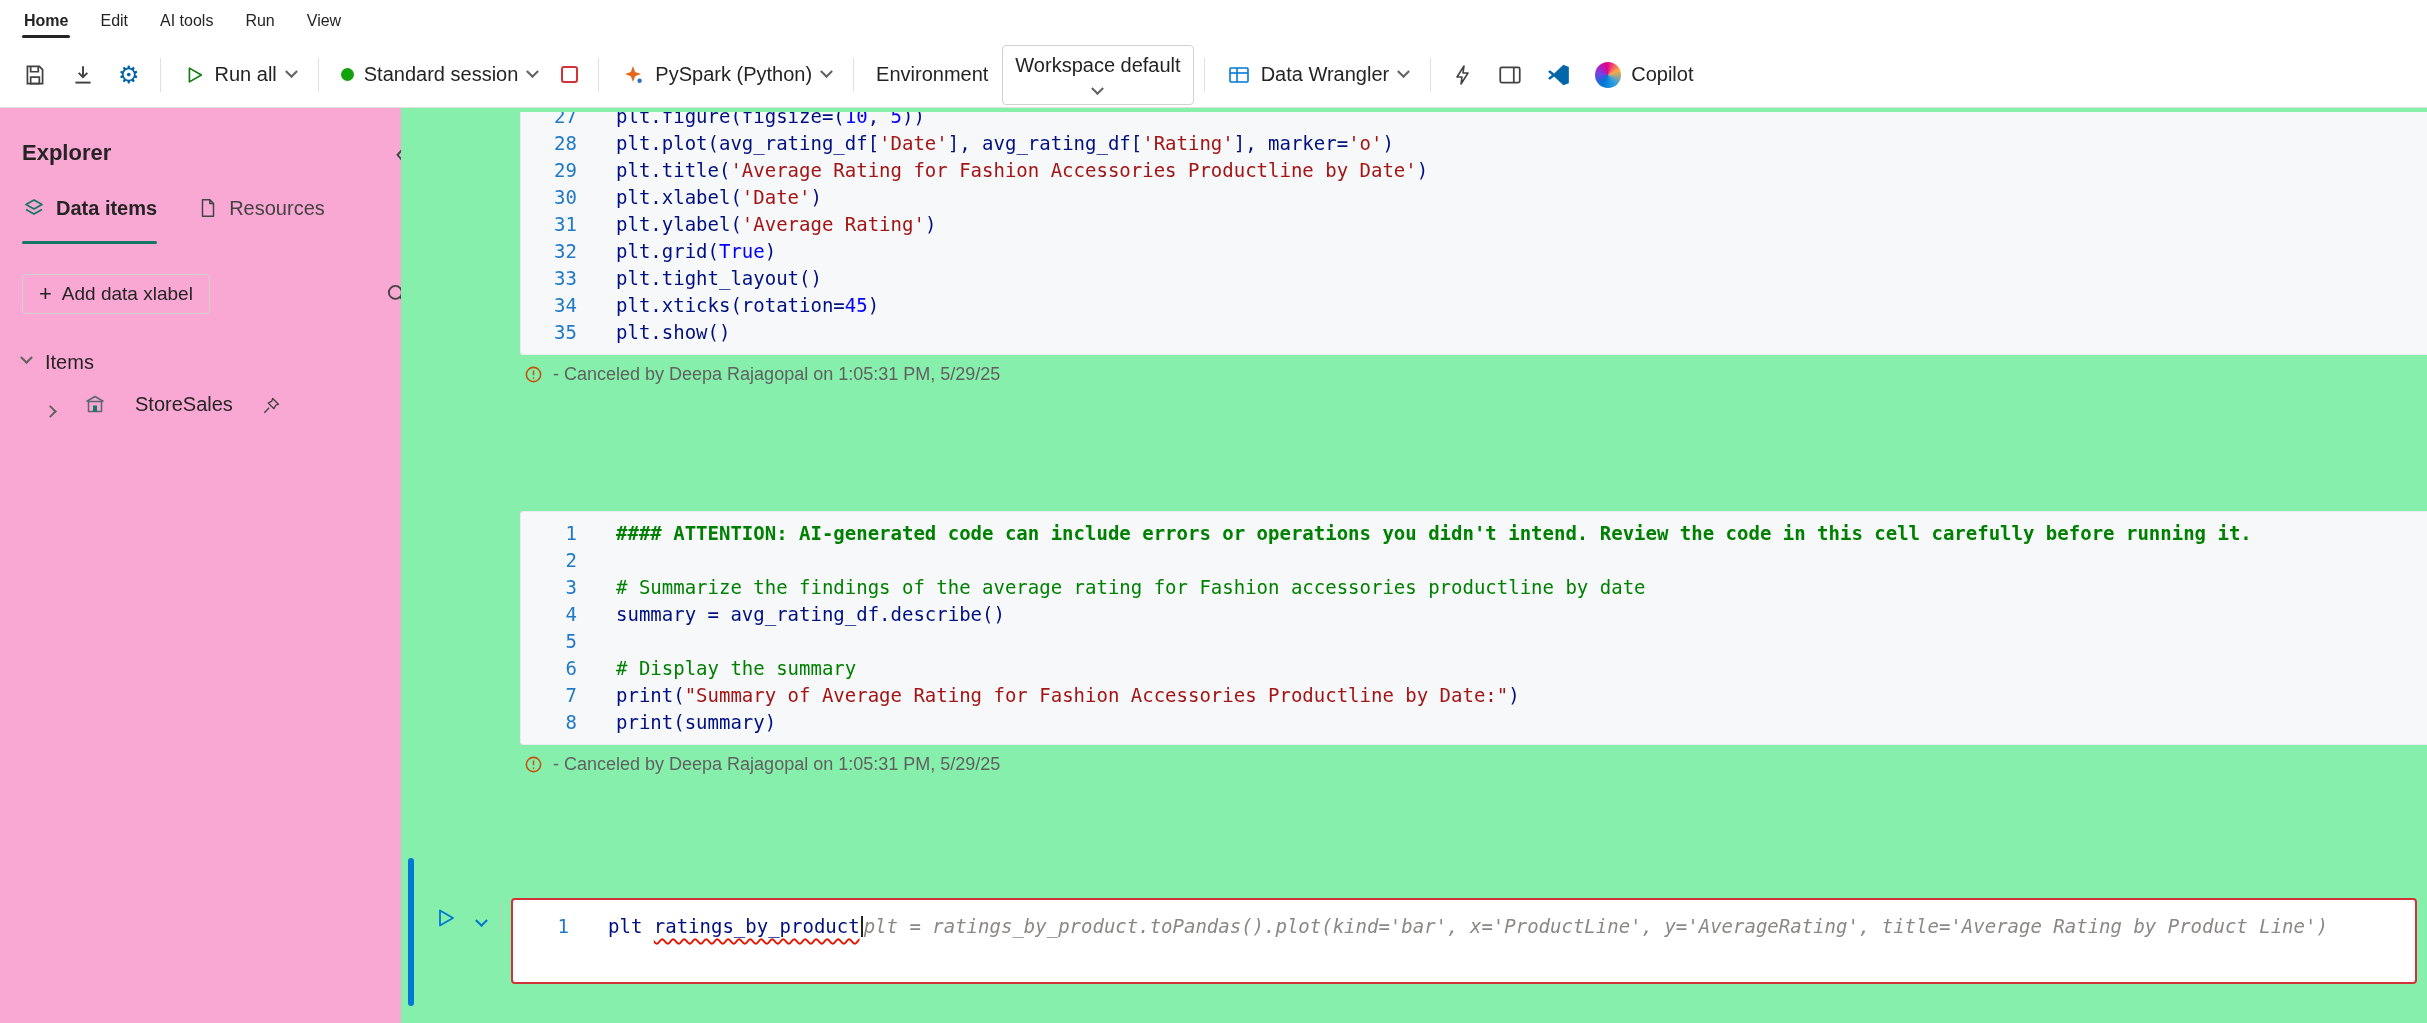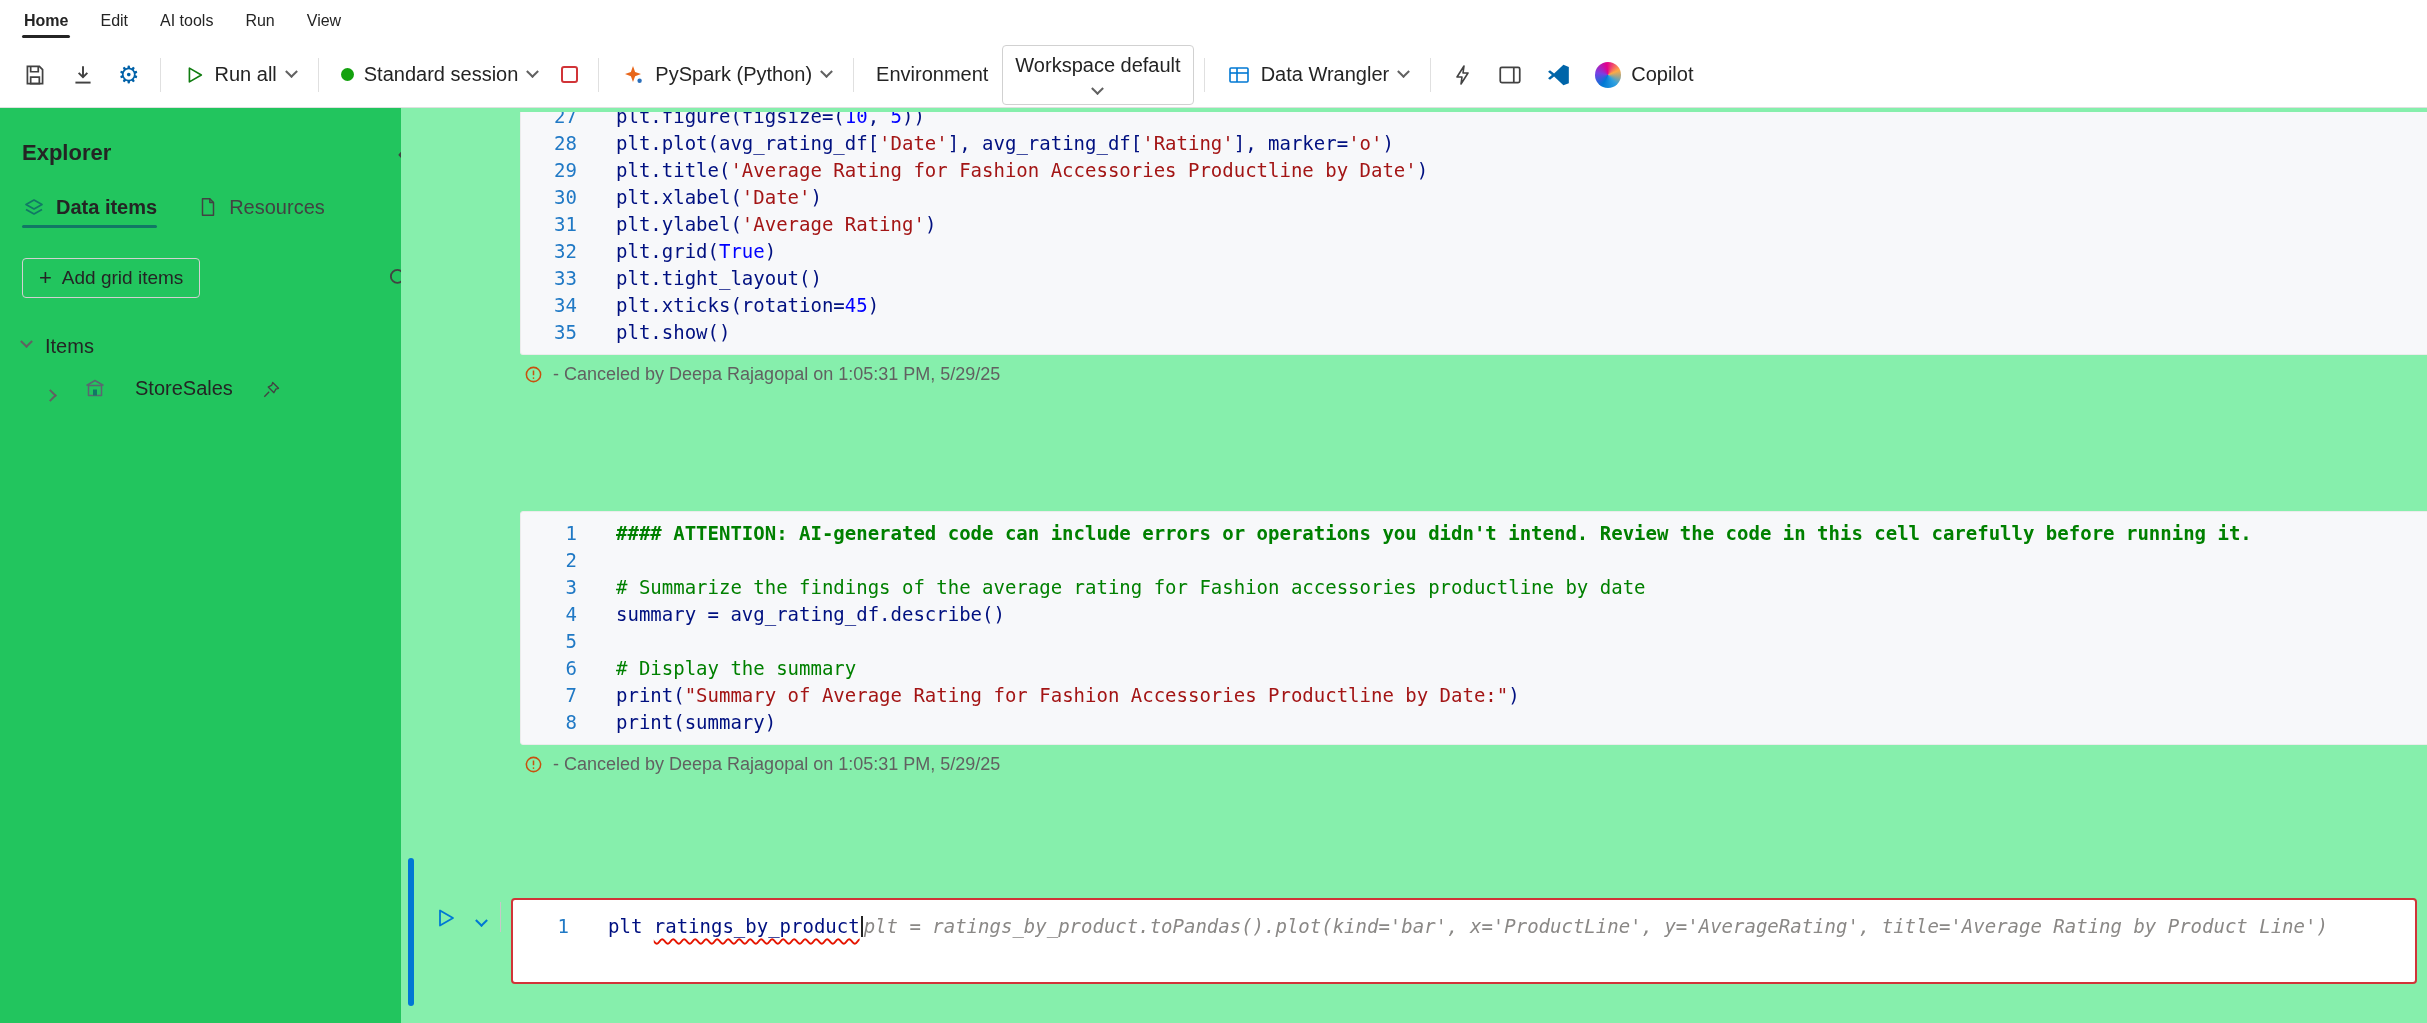--- a/index.html
+++ b/index.html
@@ -26,29 +26,29 @@
   .chev-right { transform:rotate(-45deg); }
   .glyph { font-size:24px; color:#424242; line-height:1; }
   .session-dot { width:13px; height:13px; border-radius:50%; background:#13a10e; flex:none; }
   .stop-square { width:17px; height:17px; border:2.4px solid #D13438; border-radius:3px; flex:none; }
   .workspace-box { border:1px solid #d1d1d1;flex-direction:column; }
   .copilot-disc { width:26px; height:26px; border-radius:50%;
     background:conic-gradient(from 210deg,#0078d4,#7a3fe4,#e3008c,#ffaa44,#2ea0e0,#0078d4); }
   svg { display:block; }
 
   
-  .sidebar { position:absolute; top:108px; left:0; width:440px; bottom:0; background:#22c55e;
-    border-right:4px solid #b91c1c; }
+  .sidebar { position:absolute; top:108px; left:0; width:440px; bottom:0; background:#f9a8d4;
+    border-right:6px solid #b91c1c; }
   .explorer-header { display:flex; align-items:center; justify-content:space-between;
     padding:32px 24px 0 22px; }
   .explorer-title { font-size:22px; font-weight:700; }
   .collapse-btn { font-size:26px; color:#424242; cursor:pointer; line-height:1; }
   .side-tabs { display:flex; gap:40px; padding:0 22px; margin-top:30px; }
-  .side-tab { position:relative; display:flex; align-items:flex-start; gap:10px; font-size:20px;
-    color:#424242; padding-bottom:8px; cursor:pointer; }
+  .side-tab { position:relative; display:flex; align-items:center; gap:10px; font-size:20px;
+    color:#424242; padding-bottom:24px; cursor:pointer; }
   .side-tab.active { font-weight:600; color:#242424; }
   .side-tab.active::after { content:""; position:absolute; left:0; right:0; bottom:0;
     height:3px; background:#117865; border-radius:2px; }
   .add-row { display:flex; align-items:center; justify-content:space-between;
     padding:0 24px 0 22px; margin-top:30px; }
   .add-btn { display:flex; align-items:center; gap:10px; border:1px solid #d1d1d1;
     border-radius:4px; padding:8px 16px; font-size:19px; cursor:pointer; }
   .plus-glyph { font-size:22px; color:#242424; line-height:1; }
   .tree { margin-top:28px; }
   .tree-root { display:flex; align-items:center; gap:14px; padding:9px 22px; font-size:20px; cursor:pointer; }
@@ -234,21 +234,21 @@
             <path d="M14 3v4h4"></path>
         </svg>
       </span>
       <span>Resources</span>
     </div>
   </div>
 
   <div class="add-row">
     <div class="add-btn">
       <span class="plus-glyph">+</span>
-      <span>Add grid items</span>
+      <span>Add data xlabel</span>
     </div>
     <span>
       <svg width="26" height="26" viewBox="0 0 24 24" fill="none" stroke="#424242" stroke-width="1.7">
         <circle cx="10.5" cy="10.5" r="6"></circle>
           <path d="M15 15l5 5"></path>
       </svg>
     </span>
   </div>
 
   <div class="tree">

